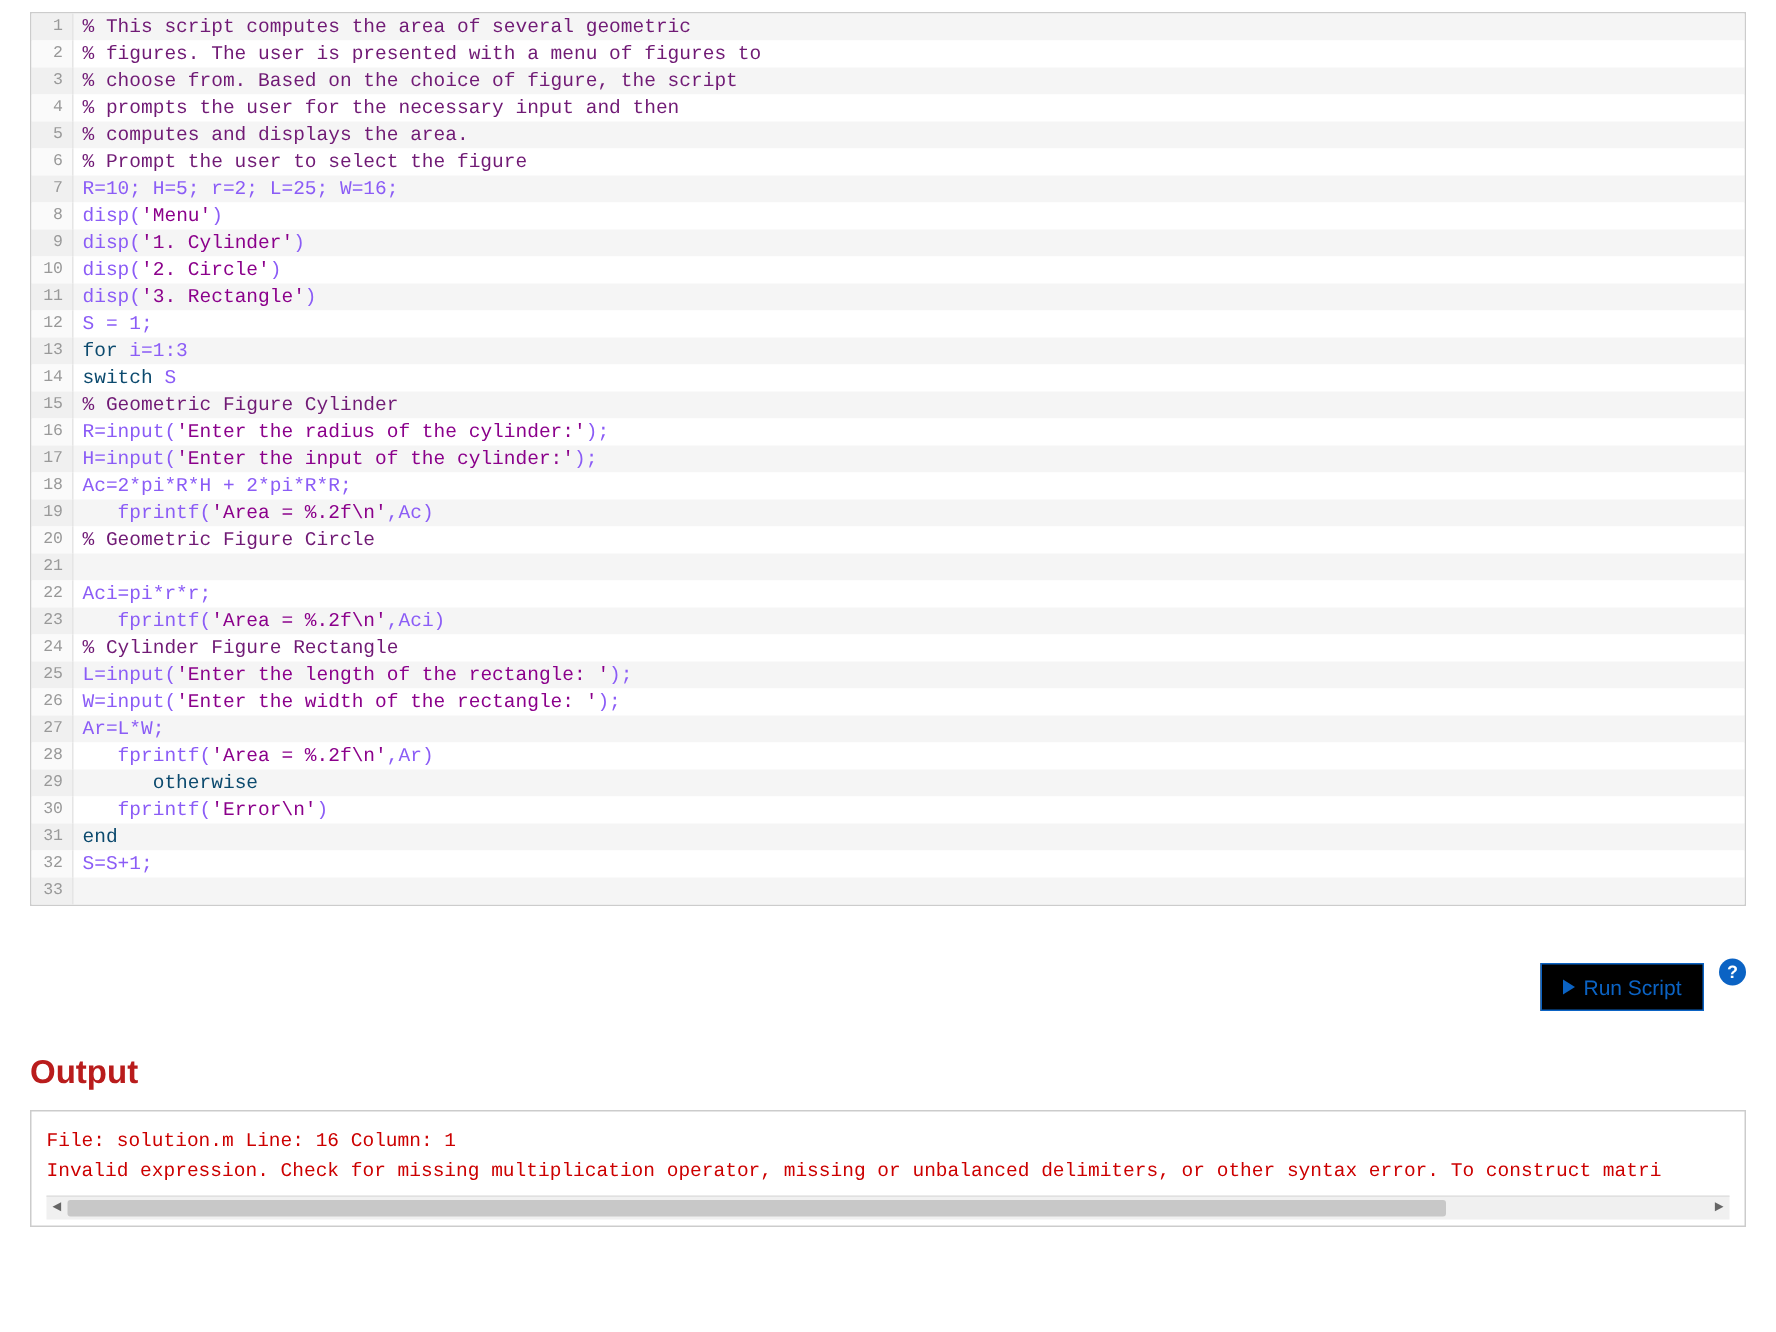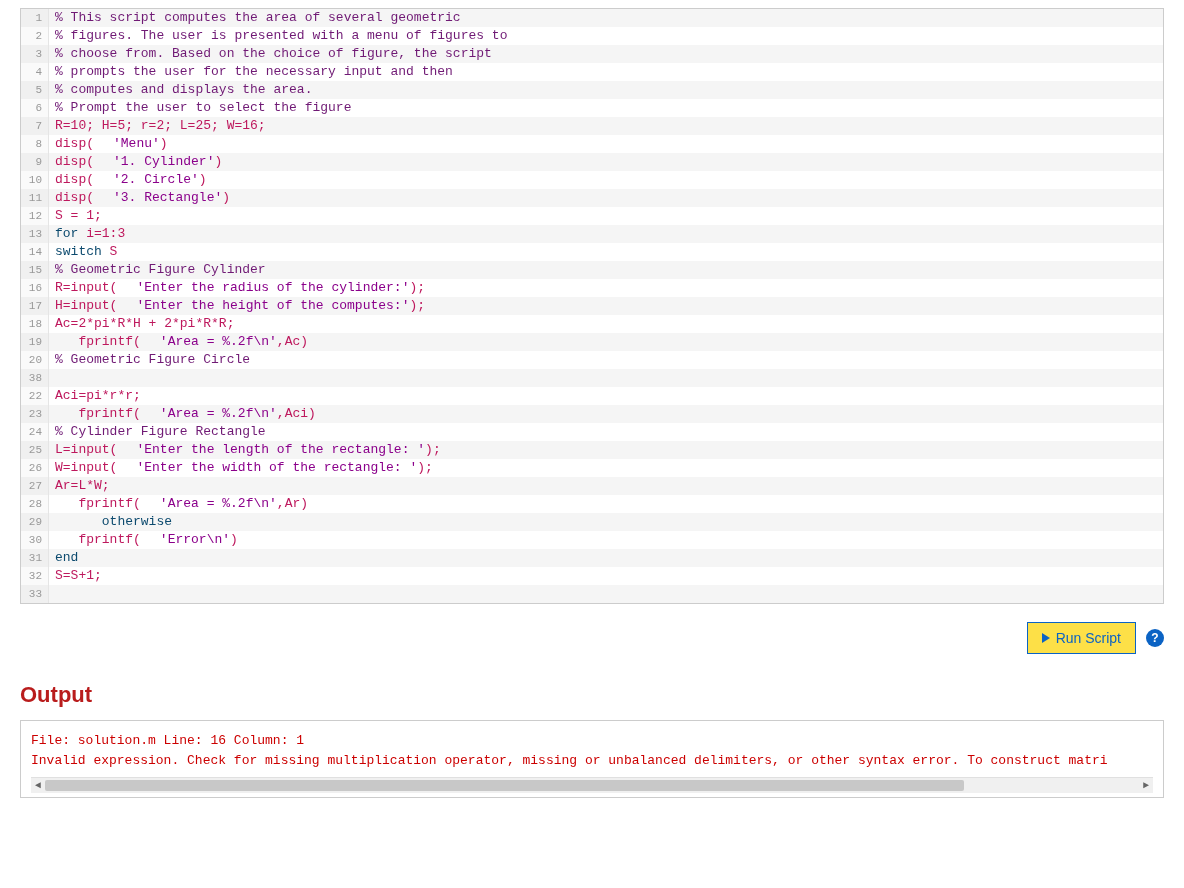--- a/index.html
+++ b/index.html
@@ -34,42 +34,43 @@
     background: rgba(0,0,0,0.02);
     border-right: 1px solid #e5e5e5;
     user-select: none;
   }
   .code {
     padding-left: 6px;
     white-space: pre;
     color: #333;
   }
   .tok-comment { color: #701a75; }
-  .tok-string  { color: #8B008B; margin-left: 19px; }
+  .tok-string  { color: #8B008B; }
   .tok-keyword { color: #0c4a6e; }
-  .tok-plain   { color: #be185d; }
+  .tok-plain   { color: #8b5cf6; }
 
   .toolbar {
     margin-top: 18px;
     display: flex;
     justify-content: flex-end;
     align-items: center;
     gap: 10px;
   }
   .run-btn {
     border: 1px solid #0b63c4;
-    background: #fde047;
+    background: #000000;
     color: #0b63c4;
     padding: 7px 14px;
     border-radius: 0;
     font-size: 14px;
     cursor: pointer;
     display: inline-flex;
     align-items: center;
     gap: 6px;
+    margin-top: 20px;
   }
   .run-btn .tri {
     width: 0; height: 0;
     border-left: 8px solid #0b63c4;
     border-top: 5px solid transparent;
     border-bottom: 5px solid transparent;
   }
   .help-icon {
     width: 18px; height: 18px;
     border-radius: 50%;
@@ -191,36 +192,36 @@
     <div class="line odd">
       <div class="gutter">15</div>
       <div class="code"><span class="tok-comment">% Geometric Figure Cylinder</span></div>
     </div>
     <div class="line even">
       <div class="gutter">16</div>
       <div class="code"><span class="tok-plain">R=input(</span><span class="tok-string">'Enter the radius of the cylinder:'</span><span class="tok-plain">);</span></div>
     </div>
     <div class="line odd">
       <div class="gutter">17</div>
-      <div class="code"><span class="tok-plain">H=input(</span><span class="tok-string">'Enter the height of the computes:'</span><span class="tok-plain">);</span></div>
+      <div class="code"><span class="tok-plain">H=input(</span><span class="tok-string">'Enter the input of the cylinder:'</span><span class="tok-plain">);</span></div>
     </div>
     <div class="line even">
       <div class="gutter">18</div>
       <div class="code"><span class="tok-plain">Ac=2*pi*R*H + 2*pi*R*R;</span></div>
     </div>
     <div class="line odd">
       <div class="gutter">19</div>
       <div class="code"><span class="tok-plain">   fprintf(</span><span class="tok-string">'Area = %.2f\n'</span><span class="tok-plain">,Ac)</span></div>
     </div>
     <div class="line even">
       <div class="gutter">20</div>
       <div class="code"><span class="tok-comment">% Geometric Figure Circle</span></div>
     </div>
     <div class="line odd">
-      <div class="gutter">38</div>
+      <div class="gutter">21</div>
     </div>
     <div class="line even">
       <div class="gutter">22</div>
       <div class="code"><span class="tok-plain">Aci=pi*r*r;</span></div>
     </div>
     <div class="line odd">
       <div class="gutter">23</div>
       <div class="code"><span class="tok-plain">   fprintf(</span><span class="tok-string">'Area = %.2f\n'</span><span class="tok-plain">,Aci)</span></div>
     </div>
     <div class="line even">

